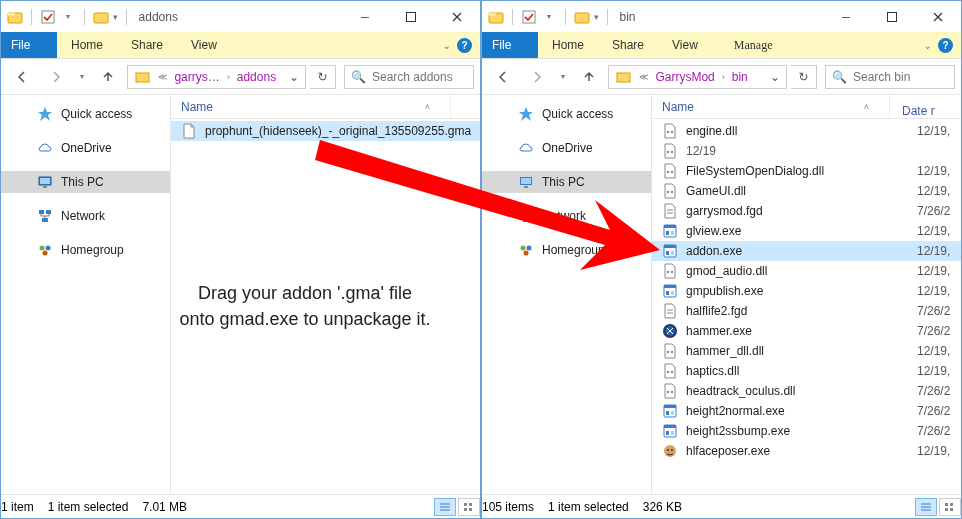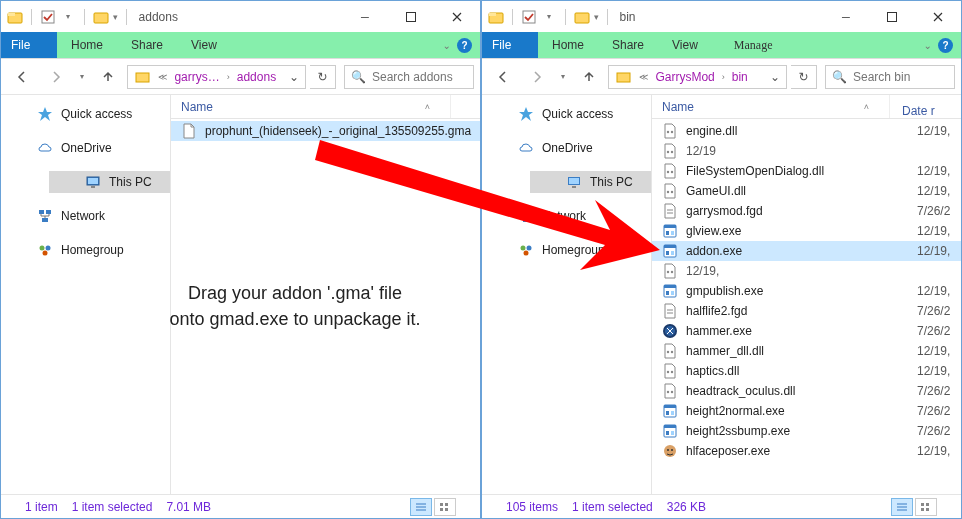--- a/index.html
+++ b/index.html
@@ -9,62 +9,62 @@
   
   .titlebar { height: 31px; background: #fff; display: flex; align-items: center; padding-left: 6px; position: relative; }
   .titlebar .qat { display: flex; align-items: center; gap: 4px; }
   .qat-icon { width: 16px; height: 16px; display: flex; align-items: center; justify-content: center; }
   .qat-sep { width: 1px; height: 16px; background: #ccc; margin: 0 4px; }
   .titlebar .title { margin-left: 8px; color: #555; font-size: 12px; }
   .titlebar .winbtns { margin-left: auto; display: flex; }
   .winbtn { width: 46px; height: 30px; display: flex; align-items: center; justify-content: center; color: #333; font-size: 11px; }
   .context-tab { position: absolute; top: 1px; right: 145px; width: 110px; height: 20px; background: #e5c5f0; border: 1px solid #c893dd; color: #5b2f80; font-size: 11px; display: flex; align-items: center; justify-content: center; border-radius: 1px; }
   
-  .ribbon { height: 27px; background: #86efac; border-bottom: 1px solid #ddd; display: flex; align-items: stretch; }
+  .ribbon { height: 27px; background: #fef9c3; border-bottom: 1px solid #ddd; display: flex; align-items: stretch; }
   .ribbon .file { width: 56px; background: #1979ca; color: #fff; display: flex; align-items: center; padding-left: 10px; font-size: 12px; }
   .ribbon .tab { padding: 0 14px; display: flex; align-items: center; color: #333; font-size: 12px; }
   .ribbon .help { margin-left: auto; display: flex; align-items:center; padding-right: 8px; gap: 6px; color: #1979ca; }
   .help-circle { width: 15px; height: 15px; border-radius: 50%; background: #1979ca; color: #fff; font-size: 10px; display: flex; align-items: center; justify-content: center; font-weight: bold; }
   .ribbon .chev { color: #777; font-size: 10px; }
   
   .addr-row { height: 35px; display: flex; align-items: center; padding: 4px 6px; gap: 4px; }
   .navbtn { width: 30px; height: 26px; display: flex; align-items: center; justify-content: center; color: #555; }
   .addrbar { flex: 1; height: 24px; border: 1px solid #ccc; display: flex; align-items: center; padding-left: 2px; background: #fff; }
   .addrbar .folder-chip { padding: 0 5px; height: 22px; display: flex; align-items: center; gap: 3px; color: #a21caf; font-size: 12px; }
   .addrbar .sep { color: #777; font-size: 9px; padding: 0 2px; }
   .addrbar .dd { margin-left: auto; padding: 0 6px; color: #555; }
   .refresh { width: 26px; height: 24px; border: 1px solid #ccc; border-left: none; display: flex; align-items: center; justify-content: center; color: #555; font-size: 12px; }
   .searchbox { width: 130px; height: 24px; border: 1px solid #ccc; display: flex; align-items: center; padding: 0 6px; color: #888; gap: 6px; margin-left: 4px; }
   .searchbox .mag { color: #555; }
   .searchbox input { border: none; outline: none; width: 100%; font-size: 12px; color: #333; }
   
   .body { flex: 1; display: flex; border-top: 1px solid #e5e5e5; min-height: 0; }
   .sidebar { width: 170px; border-right: 1px solid #e5e5e5; padding: 8px 0; overflow: hidden; }
   .side-item { display: flex; align-items: center; gap: 8px; padding: 3px 10px 3px 36px; color: #222; font-size: 12px; height: 22px; }
-  .side-item.sel { background: #d8d8d8; margin-left: 48px; }
+  .side-item.sel { background: #d8d8d8; }
   .side-icon { width: 16px; height: 16px; display: flex; align-items: center; justify-content: center; }
   .side-gap { height: 12px; }
   
   .content { flex: 1; display: flex; flex-direction: column; min-height: 0; }
   .colhdr { height: 24px; border-bottom: 1px solid #e5e5e5; display: flex; align-items: center; padding-left: 10px; color: #3b5aa3; font-size: 12px; gap: 4px; }
   .colhdr .col { display: flex; align-items: center; gap: 2px; padding-right: 20px; border-right: 1px solid #eee; height: 100%; }
   .colhdr .col:first-child { flex-shrink: 0; }
   .filelist { flex: 1; overflow: hidden; padding-top: 2px; }
   .file-row { display: flex; align-items: center; gap: 8px; padding: 1px 6px 1px 10px; height: 20px; font-size: 12px; color: #222; white-space: nowrap; }
   .file-row.sel { background: #cce8ff; }
   .file-row .fname { flex: 1; overflow: hidden; text-overflow: ellipsis; }
   .file-row .fdate { width: 38px; text-align: left; color: #555; overflow: hidden; }
   .file-icon { width: 16px; height: 16px; display: flex; align-items: center; justify-content: center; flex-shrink: 0; }
   
-  .status { height: 24px; border-top: 1px solid #e5e5e5; display: flex; align-items: center; padding: 0 24px; font-size: 12px; color: #6d28d9; gap: 14px; }
+  .status { height: 24px; border-top: 1px solid #e5e5e5; display: flex; align-items: center; padding: 0 0; font-size: 12px; color: #000000; gap: 14px; }
   .status .viewbtns { margin-left: auto; display: flex; gap: 2px; }
   .viewbtns .vb { width: 22px; height: 18px; border: 1px solid #ccc; display: flex; align-items: center; justify-content: center; }
   .vb.active { background: #cce8ff; border-color: #7ab8e8; }
   
-  .annotation-text { position: absolute; left: 120px; top: 280px; width: 350px; color: #222; font-size: 18px; line-height: 26px; text-align: center; font-family: "Segoe UI", sans-serif; }
+  .annotation-text { position: absolute; left: 130px; top: 280px; width: 350px; color: #222; font-size: 18px; line-height: 26px; text-align: center; font-family: "Segoe UI", sans-serif; }
   .arrow { position: absolute; left: 310px; top: 120px; width: 360px; height: 160px; pointer-events: none; }
   
   svg { display: block; }
 </style>
 </head>
 <body>
 
 <div class="desktop">
 
   <div class="explorer">
@@ -480,20 +480,21 @@
               <span class="fdate">12/19,</span>
             </div>
             <div class="file-row">
               <span class="file-icon">
                 <svg width="14" height="16">
                   <path d="M2 1 L9 1 L12 4 L12 15 L2 15 Z" fill="#fff" stroke="#888"></path>
                   <circle cx="5" cy="9" r="1.2" fill="#888"></circle>
                   <circle cx="9" cy="9" r="1.2" fill="#888"></circle>
                 </svg>
               </span>
+              <span class="fname">gmod_audio.dll</span>
               <span class="fdate">12/19,</span>
             </div>
             <div class="file-row">
               <span class="file-icon">
                 <svg width="14" height="16">
                   <rect x="1" y="2" width="12" height="12" rx="1" fill="#fff" stroke="#3b7dc4"></rect>
                   <rect x="1" y="2" width="12" height="3" fill="#3b7dc4"></rect>
                   <rect x="3" y="8" width="3" height="4" fill="#3b7dc4"></rect>
                   <rect x="8" y="8" width="3" height="4" fill="#9fd3ff"></rect>
                 </svg>

